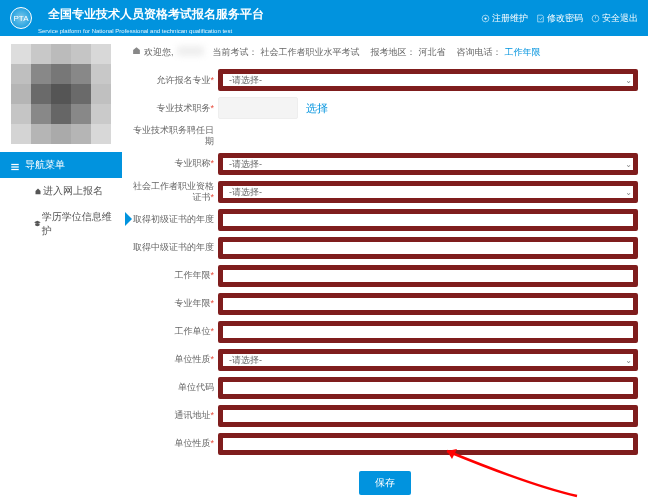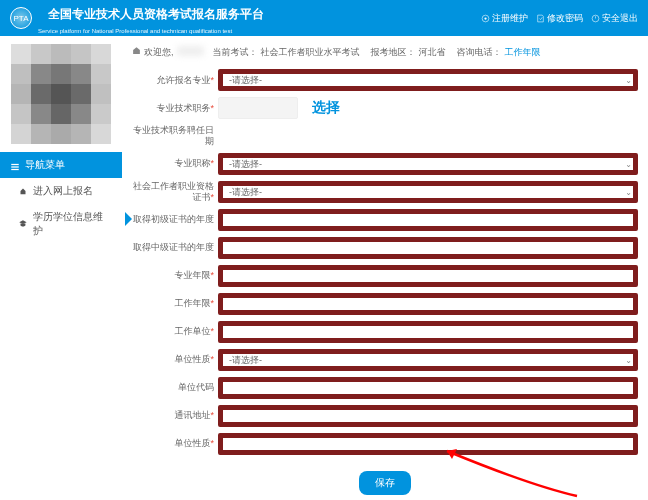--- a/index.html
+++ b/index.html
@@ -15,38 +15,38 @@
 .layout { display: flex; }
 .sidebar { width: 122px; flex-shrink: 0; }
 .avatar { width: 100px; height: 100px; margin: 8px auto; display: grid; grid-template-columns: repeat(5, 1fr); grid-template-rows: repeat(5, 1fr); }
 .avatar div { background: #bbb; }
 .avatar div:nth-child(1){background:#ddd}.avatar div:nth-child(2){background:#c8c8c8}.avatar div:nth-child(3){background:#bbb}.avatar div:nth-child(4){background:#c5c5c5}.avatar div:nth-child(5){background:#d8d8d8}
 .avatar div:nth-child(6){background:#bfbfbf}.avatar div:nth-child(7){background:#888}.avatar div:nth-child(8){background:#777}.avatar div:nth-child(9){background:#888}.avatar div:nth-child(10){background:#c8c8c8}
 .avatar div:nth-child(11){background:#b5b5b5}.avatar div:nth-child(12){background:#6a6a6a}.avatar div:nth-child(13){background:#555}.avatar div:nth-child(14){background:#6a6a6a}.avatar div:nth-child(15){background:#c0c0c0}
 .avatar div:nth-child(16){background:#c5c5c5}.avatar div:nth-child(17){background:#888}.avatar div:nth-child(18){background:#666}.avatar div:nth-child(19){background:#888}.avatar div:nth-child(20){background:#cacaca}
 .avatar div:nth-child(21){background:#d4d4d4}.avatar div:nth-child(22){background:#b5b5b5}.avatar div:nth-child(23){background:#aaa}.avatar div:nth-child(24){background:#b5b5b5}.avatar div:nth-child(25){background:#d8d8d8}
 .nav-header { background: #0193de; color: #fff; padding: 6px 10px; font-size: 10px; display: flex; align-items: flex-end; gap: 5px; }
-.nav-item { padding: 6px 10px 6px 18px; font-size: 10px; color: #555; display: flex; align-items: center; gap: 5px; cursor: pointer; }
+.nav-item { padding: 6px 10px 6px 18px; font-size: 10px; color: #555; display: flex; align-items: center; cursor: pointer; margin-left: 15px; }
 .main { flex: 1; padding: 6px 10px; }
 .breadcrumb { display: flex; align-items: flex-start; gap: 3px; font-size: 9px; color: #666; padding: 4px 0 10px; flex-wrap: wrap; }
 .breadcrumb .link { color: #0193de; cursor: pointer; }
 .breadcrumb svg { width: 9px; height: 9px; }
 .blur { filter: blur(3px); background: #eee; padding: 0 10px; border-radius: 2px; }
 .form-row { display: flex; align-items: center; margin-bottom: 6px; }
 .form-label { width: 86px; text-align: right; font-size: 9px; color: #666; padding-right: 4px; line-height: 1.2; }
 .req { color: #e74c3c; }
 .form-field { flex: 1; position: relative; }
 .form-field input, .form-field select { width: 100%; height: 22px; border: 5px solid #7f1d1d; border-radius: 2px; padding: 0 6px; font-size: 9px; color: #666; background: #fff; }
 .form-field select { appearance: none; padding-right: 18px; }
 .form-field .chev { position: absolute; right: 6px; top: 50%; transform: translateY(-50%); pointer-events: none; color: #888; font-size: 8px; }
 .disabled-box { background: #f4f4f4; height: 22px; width: 80px; border: 1px solid #eee; border-radius: 2px; display: inline-block; }
-.link-action { color: #0193de; font-size: 14px; margin-left: 14px; cursor: pointer; font-weight: bold; }
+.link-action { color: #0193de; font-size: 11px; margin-left: 8px; cursor: pointer; }
 .marker { position: absolute; left: -7px; top: 3px; width: 0; height: 0; border-top: 7px solid transparent; border-bottom: 7px solid transparent; border-left: 7px solid #0193de; }
 .submit-area { text-align: center; padding: 10px 0; }
-.submit-btn { background: #0193de; color: #fff; border: none; padding: 5px 16px; font-size: 10px; border-radius: 8px; cursor: pointer; }
+.submit-btn { background: #0193de; color: #fff; border: none; padding: 5px 16px; font-size: 10px; border-radius: 2px; cursor: pointer; }
 .arrow-annot { position: absolute; pointer-events: none; }
 </style>
 </head>
 <body>
 
 <div class="header">
   <div class="logo">
       <span>PTA</span>
     </div>
   <div class="header-title">
@@ -181,26 +181,26 @@
       <div class="form-label"><span>取得初级证书的年度</span></div>
       <div class="form-field"><input type="text" style=""></div>
     </div>
 
     <div class="form-row">
       <div class="form-label"><span>取得中级证书的年度</span></div>
       <div class="form-field"><input type="text" style=""></div>
     </div>
 
     <div class="form-row">
+      <div class="form-label"><span>工作年限</span><span class="req">*</span></div>
+      <div class="form-field"><input type="text" style=""></div>
+    </div>
+
+    <div class="form-row">
       <div class="form-label"><span>专业年限</span><span class="req">*</span></div>
-      <div class="form-field"><input type="text" style=""></div>
-    </div>
-
-    <div class="form-row">
-      <div class="form-label"><span>工作年限</span><span class="req">*</span></div>
       <div class="form-field"><input type="text" style=""></div>
     </div>
 
     <div class="form-row">
       <div class="form-label"><span>工作单位</span><span class="req">*</span></div>
       <div class="form-field"><input type="text" style=""></div>
     </div>
 
     <div class="form-row">
       <div class="form-label"><span>单位性质</span><span class="req">*</span></div>

